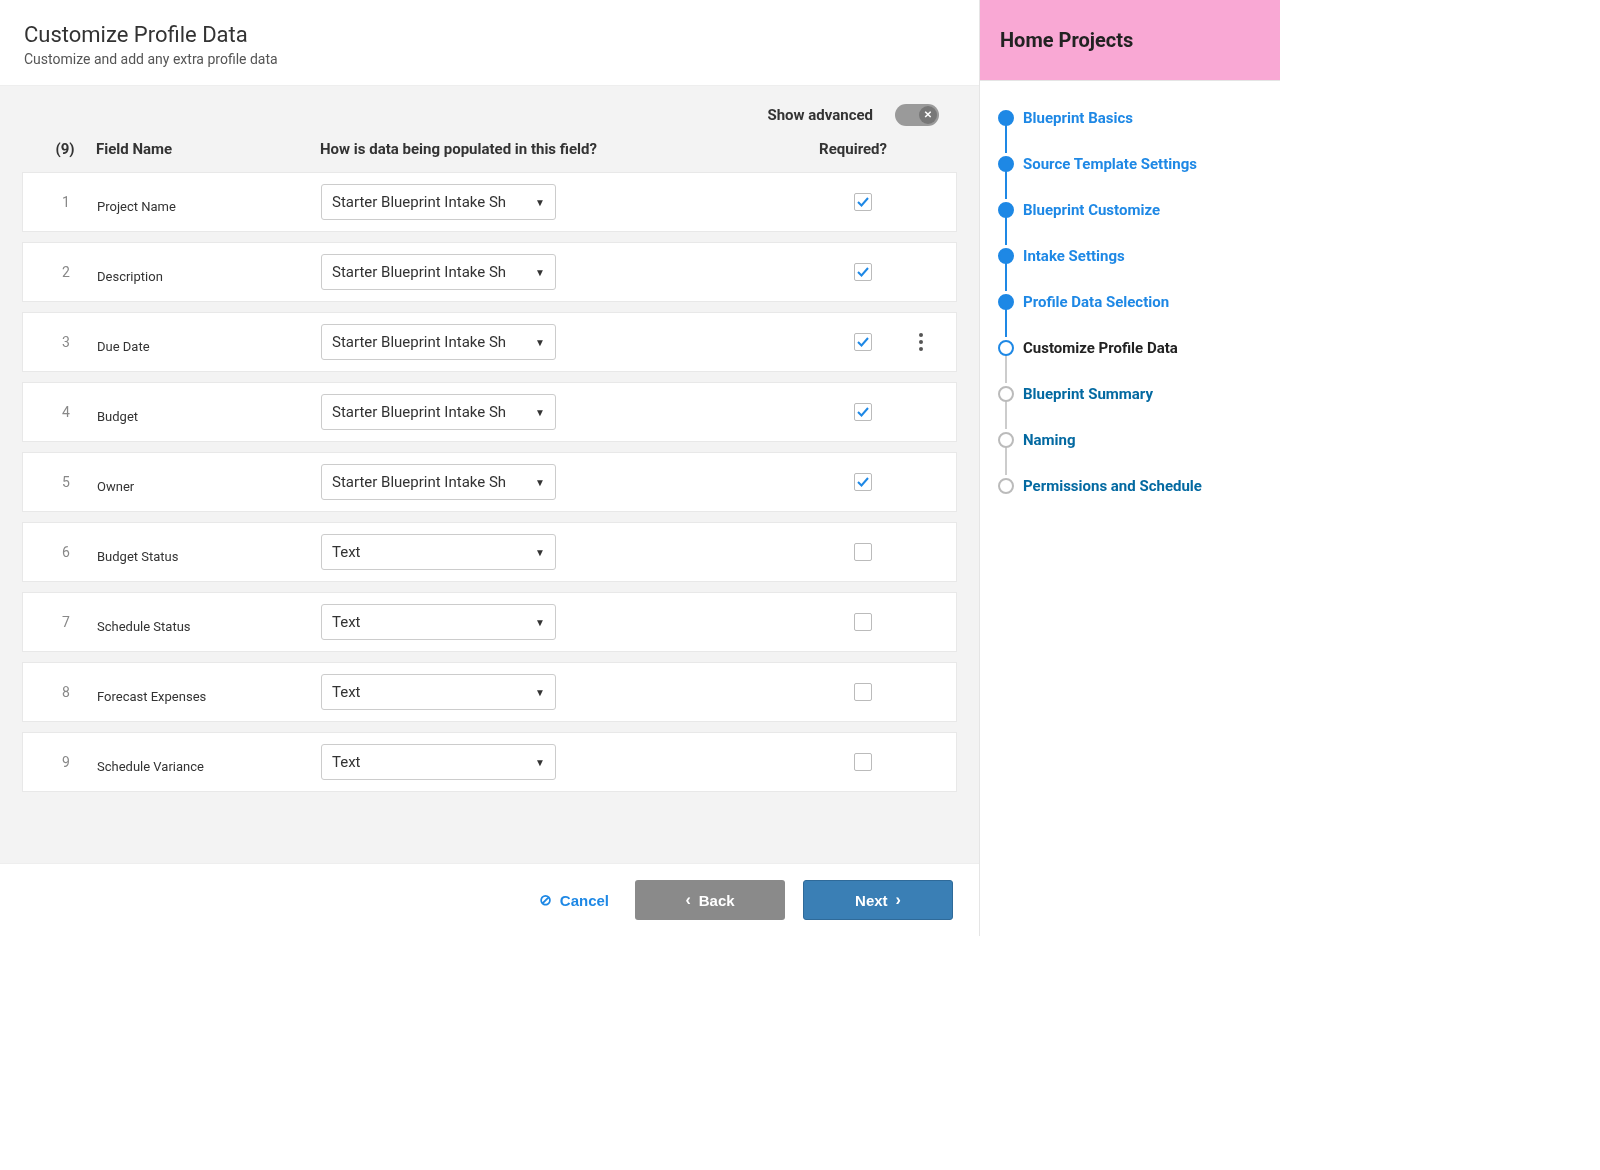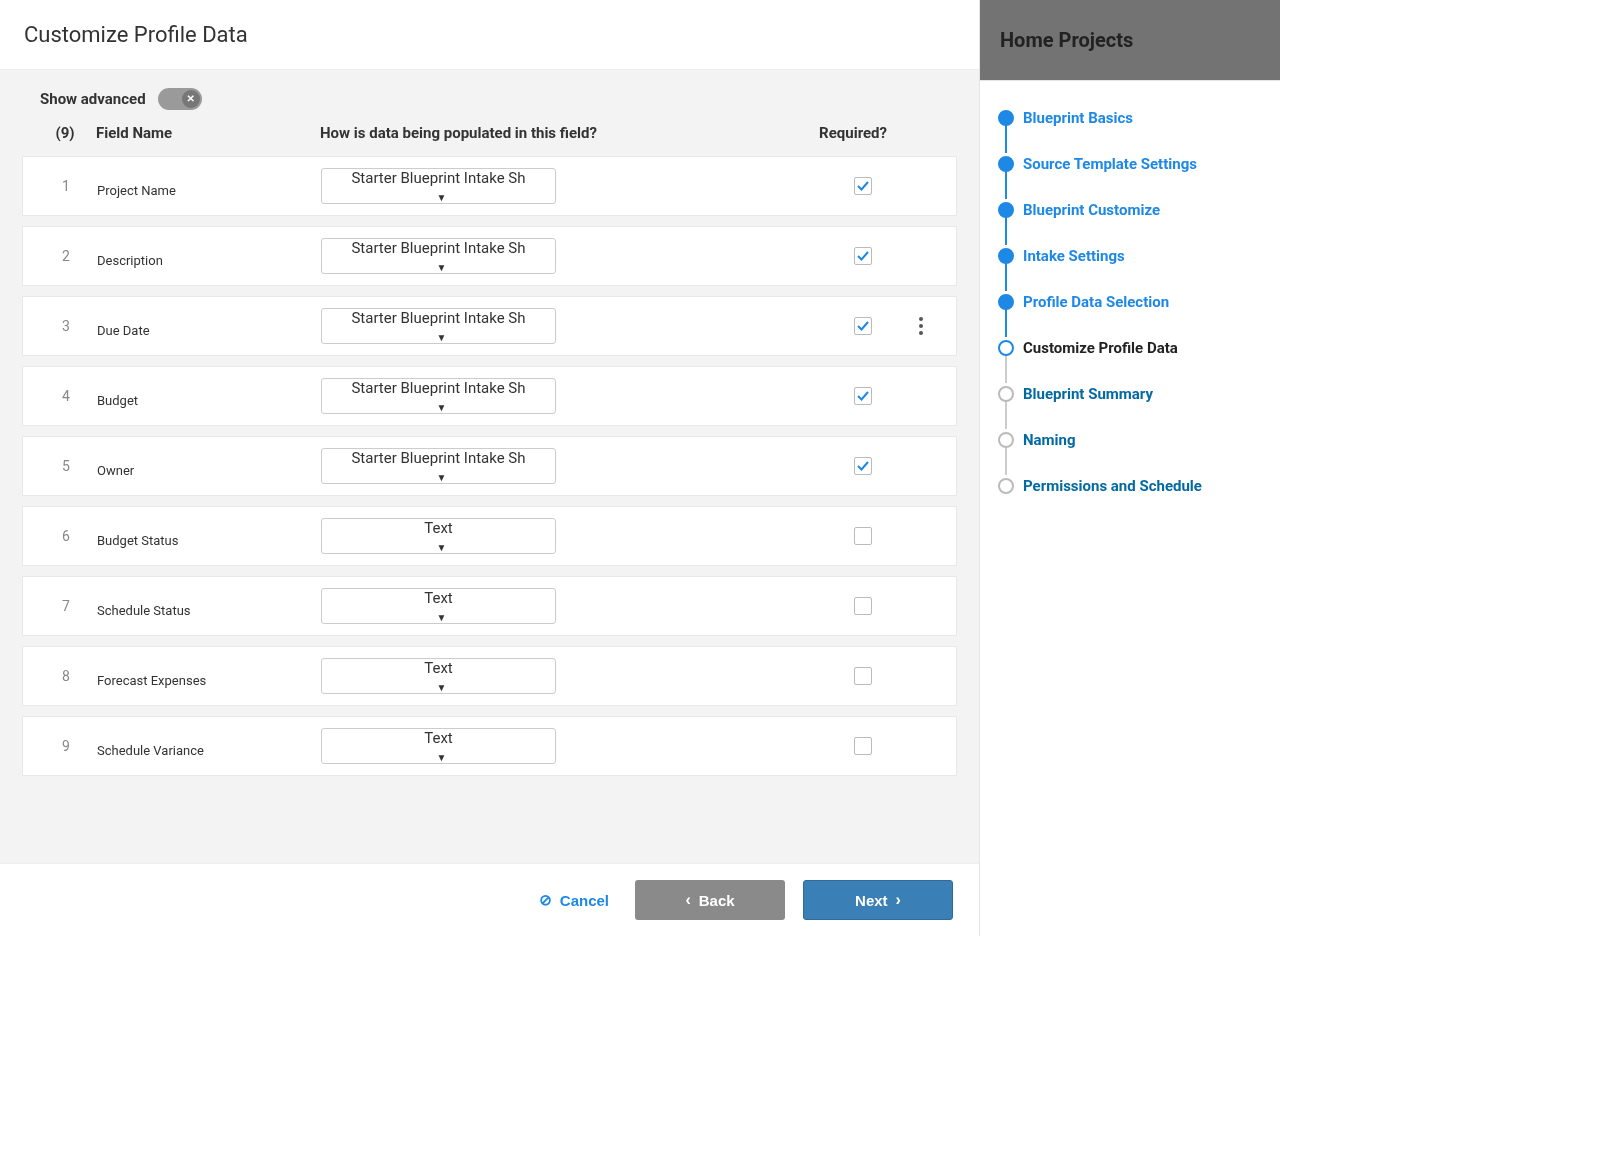--- a/index.html
+++ b/index.html
@@ -43,22 +43,24 @@
     flex: 1;
     background: #f3f3f3;
     overflow-y: auto;
     position: relative;
   }
   .content-inner {
     padding: 0 0 20px 0;
   }
   .toolbar-row {
     display: flex;
+    justify-content: flex-end;
     align-items: center;
     padding: 18px 40px 10px 40px;
+    gap: 10px;
   }
   .show-adv-label {
     font-size: 15px;
     font-weight: 700;
     color: #333;
     margin-right: 12px;
   }
   .toggle {
     width: 44px;
     height: 22px;
@@ -134,21 +136,20 @@
     background: #fff;
     display: flex;
     align-items: center;
     padding: 0 10px;
     font-size: 15px;
     color: #333;
     position: relative;
     cursor: pointer;
     overflow: hidden;
     white-space: nowrap;
-    flex-direction: column;
   }
   .select-text {
     flex: 1;
     overflow: hidden;
   }
   .select-caret {
     margin-left: 6px;
     font-size: 10px;
     color: #333;
   }
@@ -228,21 +229,21 @@
   .chev { font-size: 16px; font-weight:700; }
 
   
   .sidebar {
     width: 300px;
     background: #fff;
     display: flex;
     flex-direction: column;
   }
   .sidebar-head {
-    background: #737373;
+    background: #f9a8d4;
     border-bottom: 1px solid #e5e5e5;
     padding: 28px 20px;
   }
   .sidebar-head h2 {
     font-size: 20px;
     font-weight: 700;
     color: #222;
   }
   .steps {
     padding: 28px 18px;
@@ -296,20 +297,21 @@
   .content-wrap::-webkit-scrollbar-thumb { background:#ccc; border-radius:5px; }
 </style>
 </head>
 <body>
 
 <div class="page">
 
   <div class="main">
     <div class="header">
       <h1>Customize Profile Data</h1>
+      <p>Customize and add any extra profile data</p>
     </div>
 
     <div class="content-wrap">
       <div class="content-inner">
         <div class="toolbar-row">
           <span class="show-adv-label">Show advanced</span>
           <div class="toggle">
             <div class="toggle-knob">
               <span class="toggle-x">✕</span>
             </div>

